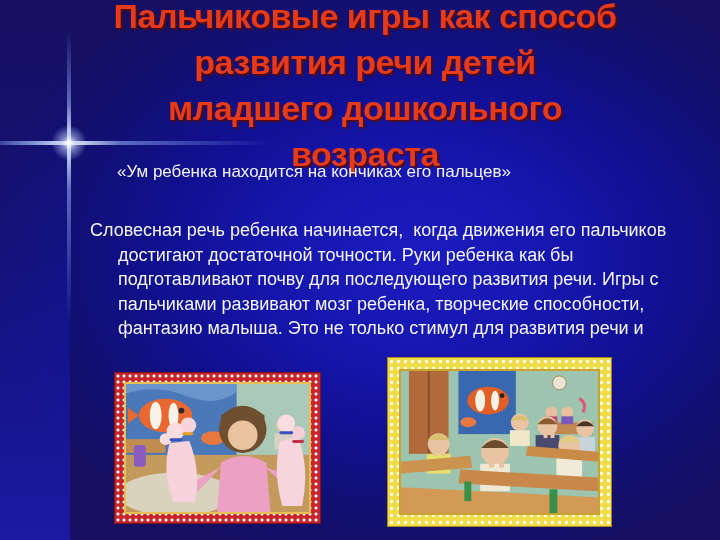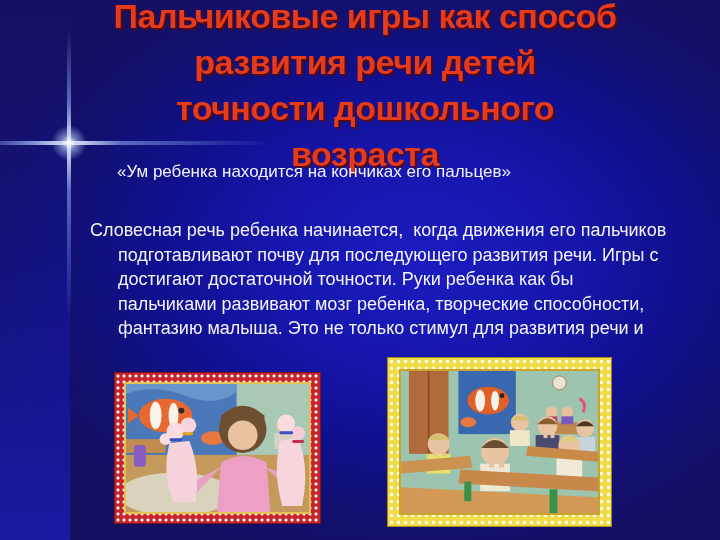--- a/index.html
+++ b/index.html
@@ -88,30 +88,30 @@
 <div class="slide">
 
   <div class="left-column-glow"></div>
   <div class="flare-v"></div>
   <div class="flare-h"></div>
   <div class="flare-center"></div>
 
   <div class="title">
     <div>Пальчиковые игры как способ</div>
     <div>развития речи детей</div>
-    <div>точности дошкольного</div>
+    <div>младшего дошкольного</div>
     <div>возраста</div>
   </div>
 
   <div class="quote">«Ум ребенка находится на кончиках его пальцев»</div>
 
   <div class="body-text">
     <div class="body-line">Словесная речь ребенка начинается,  когда движения его пальчиков</div>
+    <div class="body-line indented">достигают достаточной точности. Руки ребенка как бы</div>
     <div class="body-line indented">подготавливают почву для последующего развития речи. Игры с</div>
-    <div class="body-line indented">достигают достаточной точности. Руки ребенка как бы</div>
     <div class="body-line indented">пальчиками развивают мозг ребенка, творческие способности,</div>
     <div class="body-line indented">фантазию малыша. Это не только стимул для развития речи и</div>
   </div>
 
   <div class="photo-left-frame">
     <div class="photo-left-inner">
       <svg viewBox="0 0 185 130" preserveAspectRatio="none">
 
         <rect x="0" y="0" width="185" height="130" fill="#aebfc8"></rect>
         <rect x="0" y="0" width="112" height="78" fill="#4a78b8"></rect>

